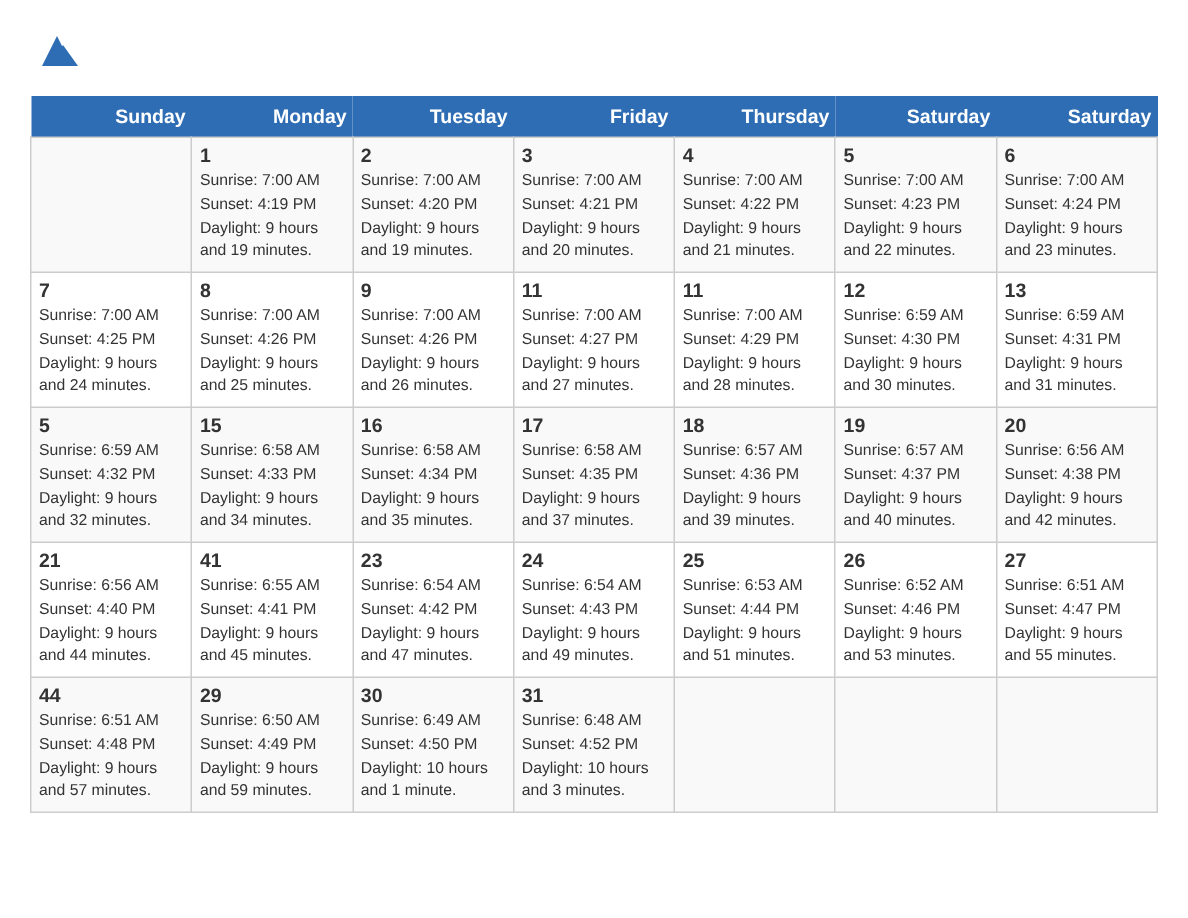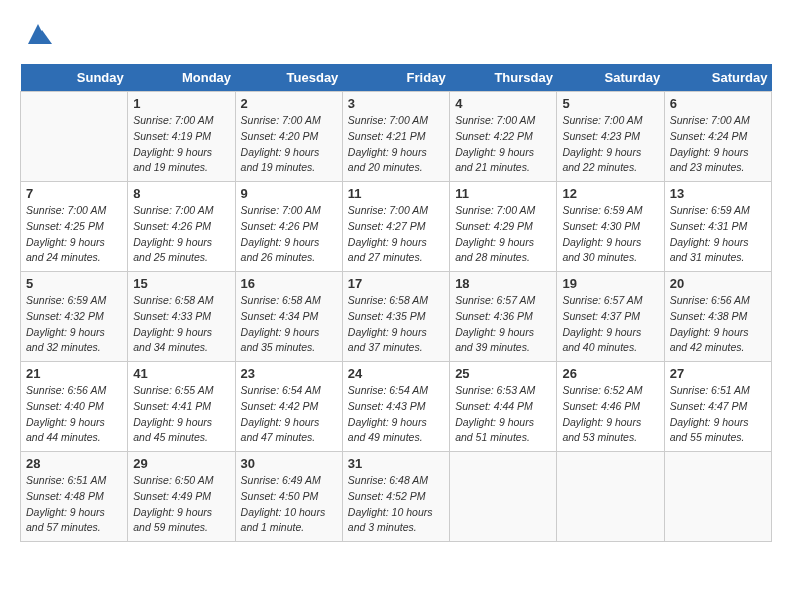--- a/index.html
+++ b/index.html
@@ -83,21 +83,20 @@
     .day-number {
       font-weight: bold;
       font-size: 13px;
       display: block;
       margin-bottom: 2px;
     }
     .day-info {
       font-size: 10.5px;
       line-height: 1.5;
       color: #333;
-      font-style: italic;
     }
     .empty-cell {
       background-color: #f9f9f9;
     }
   </style>
 </head>
 <body>
 
 <div class="header">
   <div class="logo">
@@ -241,21 +240,21 @@
           <span class="day-number">26</span>
           <div class="day-info">Sunrise: 6:52 AM<br>Sunset: 4:46 PM<br>Daylight: 9 hours and 53 minutes.</div>
         </td>
         <td>
           <span class="day-number">27</span>
           <div class="day-info">Sunrise: 6:51 AM<br>Sunset: 4:47 PM<br>Daylight: 9 hours and 55 minutes.</div>
         </td>
       </tr>
       <tr>
         <td>
-          <span class="day-number">28</span>
+          <span class="day-number">44</span>
           <div class="day-info">Sunrise: 6:51 AM<br>Sunset: 4:48 PM<br>Daylight: 9 hours and 57 minutes.</div>
         </td>
         <td>
           <span class="day-number">29</span>
           <div class="day-info">Sunrise: 6:50 AM<br>Sunset: 4:49 PM<br>Daylight: 9 hours and 59 minutes.</div>
         </td>
         <td>
           <span class="day-number">30</span>
           <div class="day-info">Sunrise: 6:49 AM<br>Sunset: 4:50 PM<br>Daylight: 10 hours and 1 minute.</div>
         </td>

